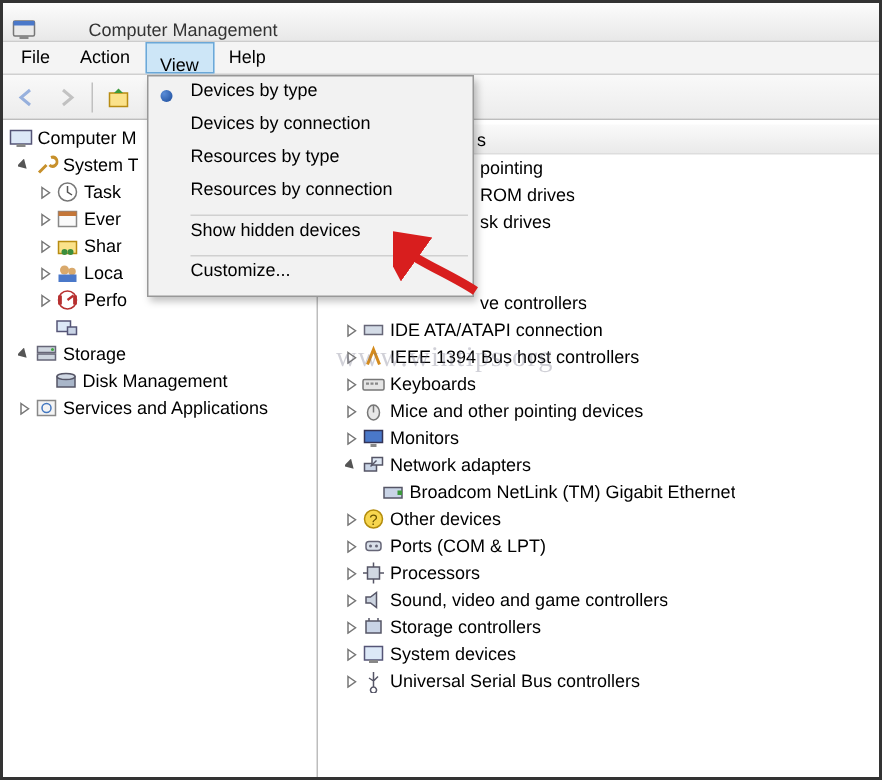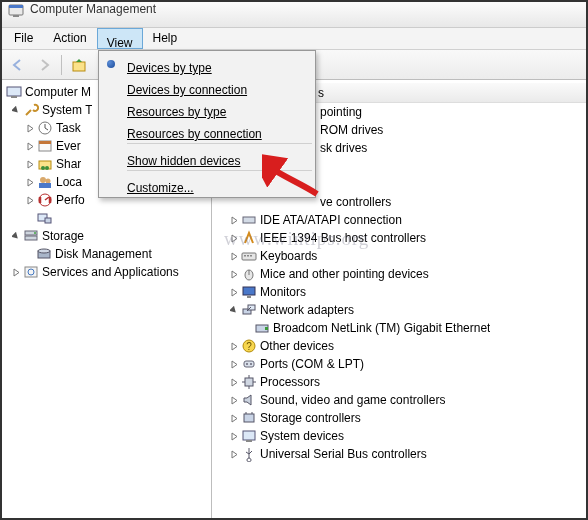--- a/index.html
+++ b/index.html
@@ -11,23 +11,24 @@
     width: 588px;
     height: 520px;
     overflow: hidden;
     border: 2px solid #333;
     position: relative;
   }
   .titlebar {
     background: linear-gradient(to bottom, #fcfcfc, #e8e8e8);
     height: 26px;
     display: flex;
-    align-items: flex-start;
+    align-items: flex-end;
     padding: 0 6px;
     border-bottom: 1px solid #ccc;
+    gap: 29px;
   }
   .titlebar .icon {
     width: 16px; height: 16px; margin-right: 6px;
   }
   .titlebar .title { color: #333; }
   .menubar {
     height: 22px;
     display: flex;
     align-items: stretch;
     padding: 0 2px;
@@ -109,25 +110,24 @@
     left: 96px;
     width: 218px;
     background: #f2f2f2;
     border: 1px solid #989898;
     box-shadow: 2px 3px 5px rgba(0,0,0,.25);
     z-index: 20;
     padding: 2px;
   }
   .dd-item {
     display: flex;
-    align-items: flex-end;
+    align-items: flex-start;
     height: 22px;
     padding: 0 20px 0 26px;
     position: relative;
-    text-decoration: underline;
   }
   .dd-item .bullet {
     position: absolute; left: 6px; top: 7px;
     width: 8px; height: 8px; border-radius: 50%;
     background: radial-gradient(circle at 30% 30%, #5a8cd6, #1b4b9a);
   }
   .dd-sep {
     height: 1px; background: #d0d0d0; margin: 2px 1px 2px 26px;
   }
   .arrow {

